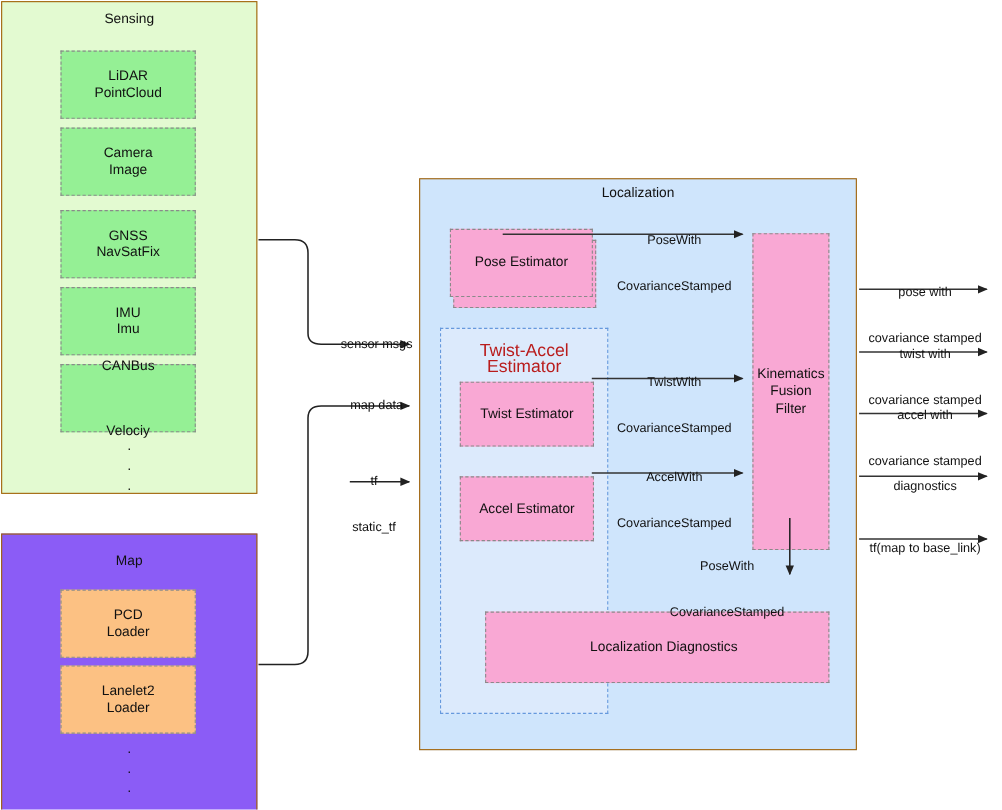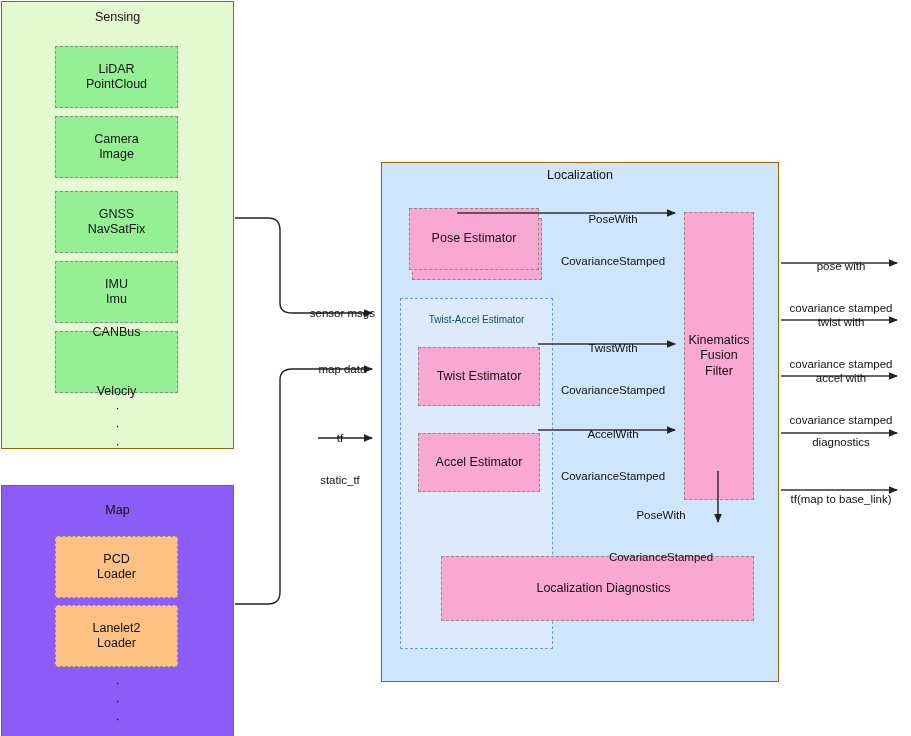--- a/index.html
+++ b/index.html
@@ -37,21 +37,21 @@
   .blue{background:#f9a8d4;}
 
   
   .subgroup{
     position:absolute;box-sizing:border-box;
     border:1px dashed #6699dd;
     background:#dceafc;
   }
   .subgroup-title{
     position:absolute;left:0;right:0;text-align:center;
-    font-size:10px;line-height:14px;color:#0c4a6e;
+    font-size:16px;line-height:14px;color:#b91c1c;
   }
 
   
   .ellipsis{
     position:absolute;width:100%;left:0;text-align:center;
     font-size:12.5px;line-height:18px;color:#111;letter-spacing:0;
   }
   .ellipsis span{display:block;height:18px;}
 
   

